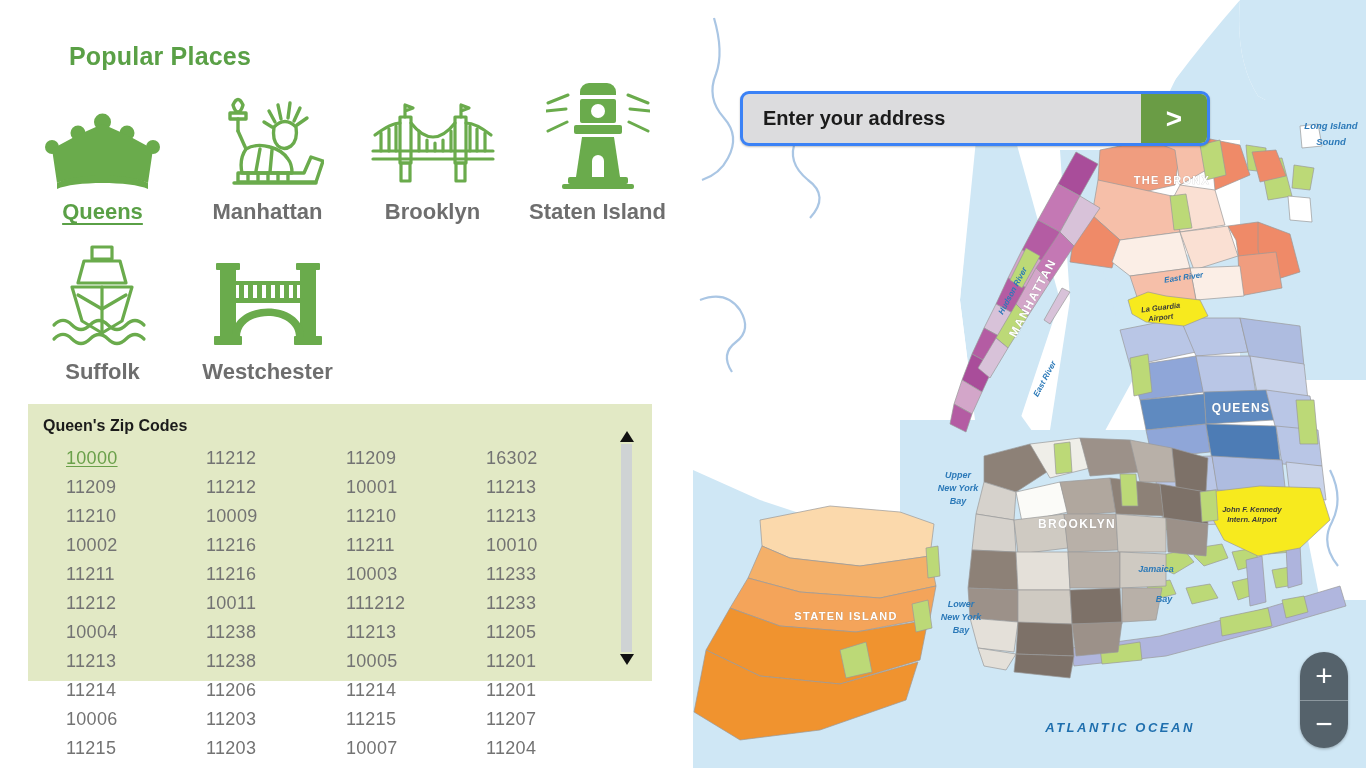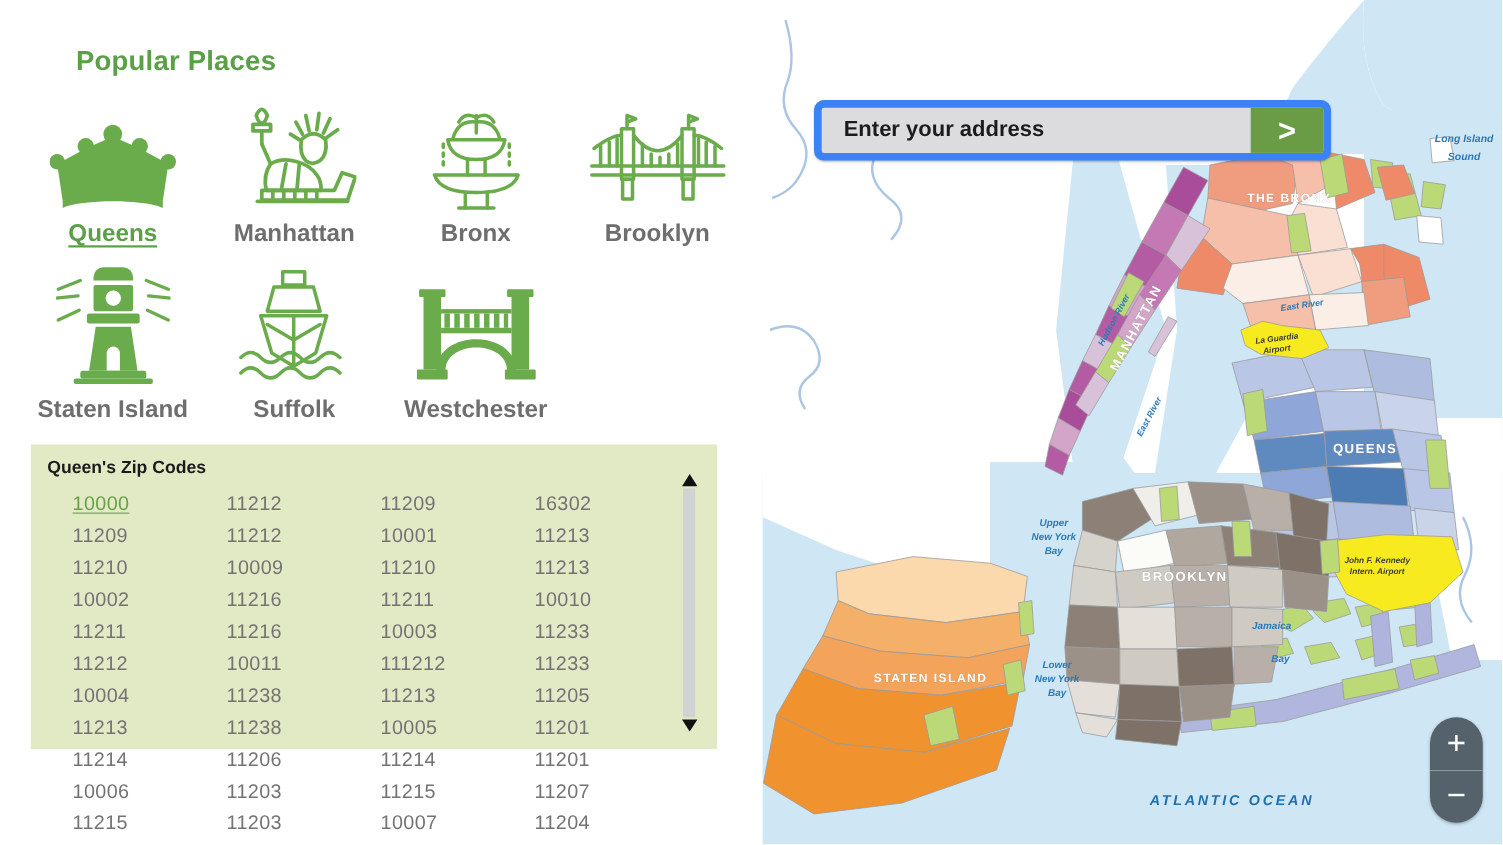--- a/index.html
+++ b/index.html
@@ -110,21 +110,21 @@
     background: #ffffff;
     overflow: hidden;
   }
   #map-svg { position: absolute; left: 0; top: 0; }
 
   
   #search-bar {
     position: absolute; left: 47px; top: 91px;
     width: 470px; height: 55px;
     background: #dcdcde;
-    border: 7px solid #3b82f6;
+    border: 3px solid #3b82f6;
     border-radius: 9px;
     display: flex; align-items: stretch;
     overflow: hidden;
     box-shadow: 0 1px 2px rgba(0,0,0,.25);
   }
   #address-input {
     flex: 1;
     border: none; outline: none; background: transparent;
     padding-left: 20px;
     font-family: "Liberation Sans", sans-serif;
@@ -217,45 +217,20 @@
 
               <path d="M26 86 L92 86 L99 70 L111 74 L104 95 L26 95 Z"></path>
               <path d="M36 86 L36 93 M46 86 L46 93 M56 86 L56 93 M66 86 L66 93 M76 86 L76 93"></path>
               <path d="M22 96 L104 96"></path>
             </g>
           </svg>
         </span>
         <span class="plabel">Manhattan</span>
       </div>
 
-      <div class="place">
-        <span class="art">
-          <svg width="88" height="100" viewBox="0 0 88 100">
-            <g fill="none" stroke="#6aab4c" stroke-width="3.2" stroke-linecap="round" stroke-linejoin="round">
-
-              <path d="M44 30 L44 14"></path>
-              <path d="M44 16 q-10 -6 -16 4 M44 16 q10 -6 16 4"></path>
-              <path d="M44 20 q-16 -2 -21 14 M44 20 q16 -2 21 14"></path>
-
-              <path d="M18 36 L70 36 q-3 18 -26 18 q-23 0 -26 -18 Z"></path>
-
-              <path d="M14 40 L14 60" stroke-dasharray="3 5"></path>
-              <path d="M74 40 L74 60" stroke-dasharray="3 5"></path>
-
-              <path d="M36 54 L36 68 M52 54 L52 68"></path>
-
-              <path d="M6 68 L82 68 q-5 16 -38 16 q-33 0 -38 -16 Z"></path>
-
-              <path d="M34 84 L34 98 M54 84 L54 98"></path>
-              <path d="M28 98 L60 98"></path>
-            </g>
-          </svg>
-        </span>
-        <span class="plabel">Bronx</span>
-      </div>
 
       <div class="place">
         <span class="art">
           <svg width="124" height="92" viewBox="0 0 124 92">
             <g fill="none" stroke="#6aab4c" stroke-width="3.2" stroke-linecap="round" stroke-linejoin="round">
 
               <path d="M34 6 L34 18 M34 6 L42 9 L34 12"></path>
               <path d="M90 6 L90 18 M90 6 L98 9 L90 12"></path>
 
               <rect x="29" y="18" width="11" height="46"></rect>

